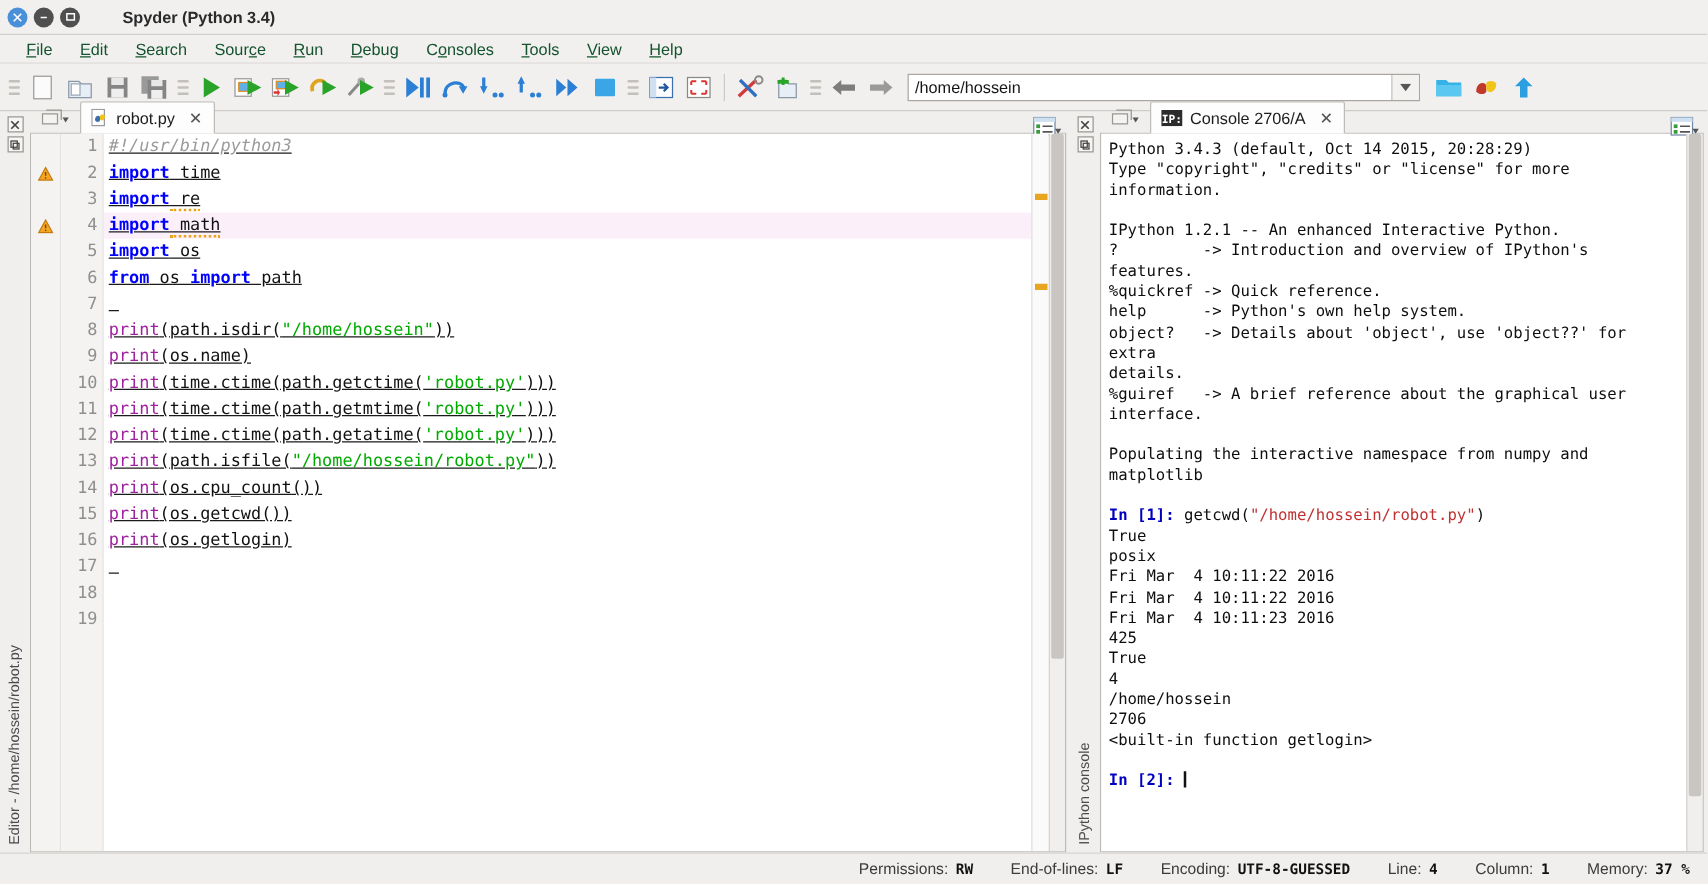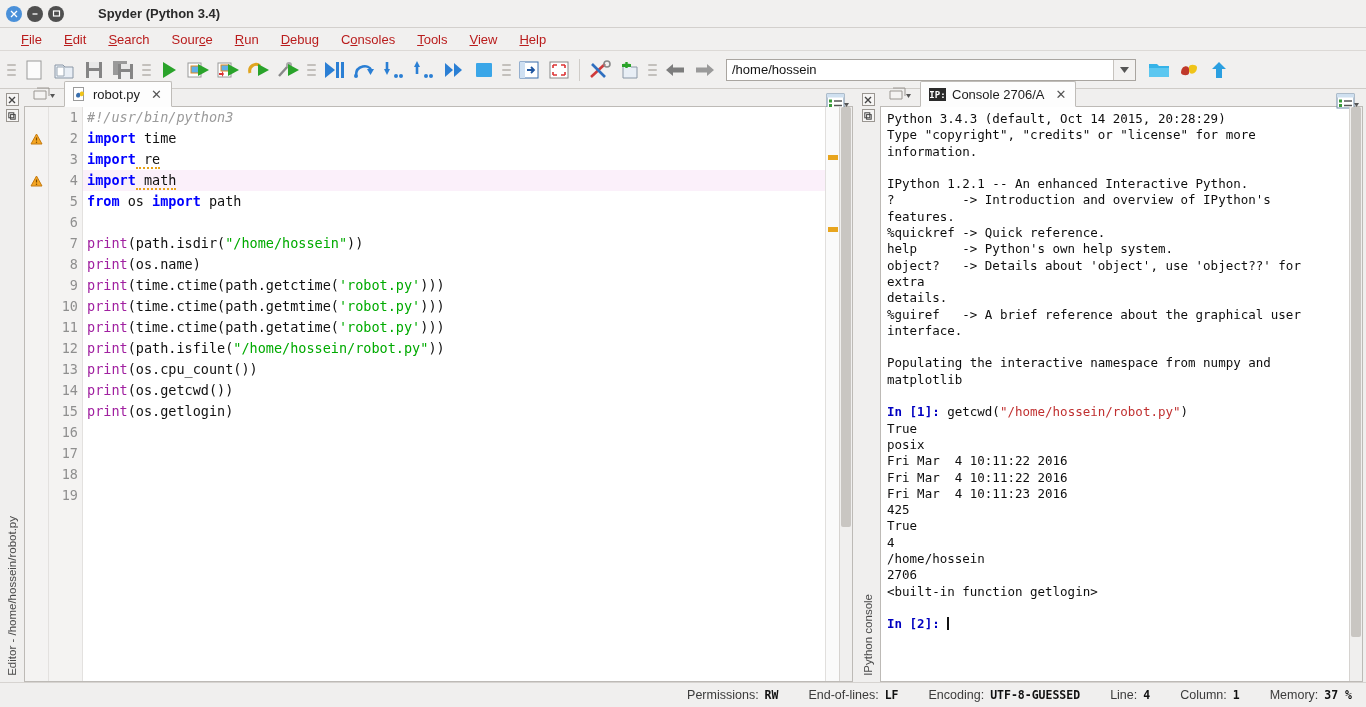--- a/index.html
+++ b/index.html
@@ -26,21 +26,21 @@
   .wbtn.max{ background:#4f4f4f; }
   .wtitle{ margin-left:34px; font-weight:bold; font-size:13px; color:#2a2a2a; }
 
   
   .menubar{
     height:23px; background:#f1f0ef;
     border-bottom:1px solid #dcd9d6;
     display:flex; align-items:center; padding-left:10px; gap:0;
   }
   .menu-item{
-    padding:2px 11px; font-size:13px; color:#b91c1c; cursor:default;
+    padding:2px 11px; font-size:13px; color:#14532d; cursor:default;
   }
   .menu-item u{ text-decoration:underline; }
 
   
   .toolbar{
     height:38px; background:#f1f0ef;
     border-bottom:1px solid #cfccc8;
     display:flex; align-items:center; padding:0 4px; gap:0;
   }
   .tb{ width:30px;height:30px; display:flex;align-items:center;justify-content:center; }
@@ -121,21 +121,21 @@
     width:34px; background:#f4f3f2; border-right:1px solid #e3e1df;
     text-align:right; padding-right:4px;
     font-family:"DejaVu Sans Mono","Liberation Mono",monospace; font-size:13.5px;
     color:#8f8f8f;
   }
   .linecol div{ height:21px; line-height:21px; }
   .codearea{
     flex:1; position:relative; background:#fff; overflow:hidden;
     font-family:"DejaVu Sans Mono","Liberation Mono",monospace; font-size:13.5px;
   }
-  .codearea .cl{ height:21px; line-height:21px; padding-left:4px; white-space:pre; }
+  .codearea .cl{ height:21px; line-height:21px; padding-left:4px; white-space:pre;text-decoration:underline; }
   .codearea .cl.cur{ background:#fbf0fa; }
   .kw{ color:#0000ff; font-weight:bold; }
   .bi{ color:#a020a0; }
   .str{ color:#00aa00; }
   .cmt{ color:#9a9a9a; font-style:italic; }
   .pl{ color:#111; }
   .sq-u{ border-bottom:2px dotted #e8a317; }
 
   .scrollzone{ width:14px; background:#fafafa; border-left:1px solid #e1dfdd;
                position:relative; }
@@ -519,20 +519,21 @@
             <div>16</div>
             <div>17</div>
             <div>18</div>
             <div>19</div>
           </div>
         <div class="codearea">
             <div class="cl"><span class="cmt">#!/usr/bin/python3</span></div>
             <div class="cl"><span class="kw">import</span><span class="pl"> time</span></div>
             <div class="cl"><span class="kw">import</span><span class="pl sq-u"> re</span></div>
             <div class="cl cur"><span class="kw">import</span><span class="pl sq-u"> math</span></div>
+            <div class="cl"><span class="kw">import</span><span class="pl"> os</span></div>
             <div class="cl"><span class="kw">from</span><span class="pl"> os </span><span class="kw">import</span><span class="pl"> path</span></div>
             <div class="cl">&nbsp;</div>
             <div class="cl"><span class="bi">print</span><span class="pl">(path.isdir(</span><span class="str">"/home/hossein"</span><span class="pl">))</span></div>
             <div class="cl"><span class="bi">print</span><span class="pl">(os.name)</span></div>
             <div class="cl"><span class="bi">print</span><span class="pl">(time.ctime(path.getctime(</span><span class="str">'robot.py'</span><span class="pl">)))</span></div>
             <div class="cl"><span class="bi">print</span><span class="pl">(time.ctime(path.getmtime(</span><span class="str">'robot.py'</span><span class="pl">)))</span></div>
             <div class="cl"><span class="bi">print</span><span class="pl">(time.ctime(path.getatime(</span><span class="str">'robot.py'</span><span class="pl">)))</span></div>
             <div class="cl"><span class="bi">print</span><span class="pl">(path.isfile(</span><span class="str">"/home/hossein/robot.py"</span><span class="pl">))</span></div>
             <div class="cl"><span class="bi">print</span><span class="pl">(os.cpu_count())</span></div>
             <div class="cl"><span class="bi">print</span><span class="pl">(os.getcwd())</span></div>

